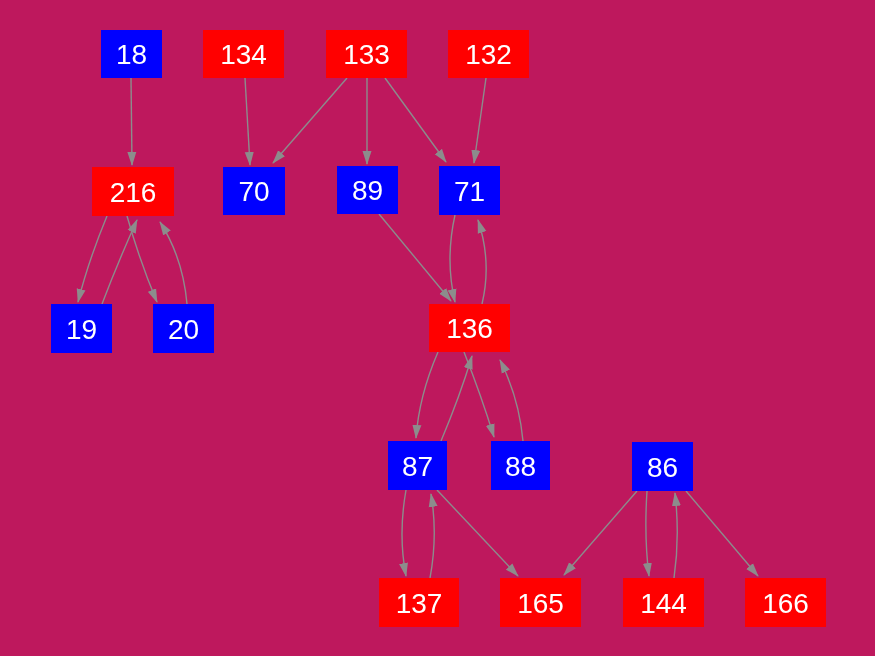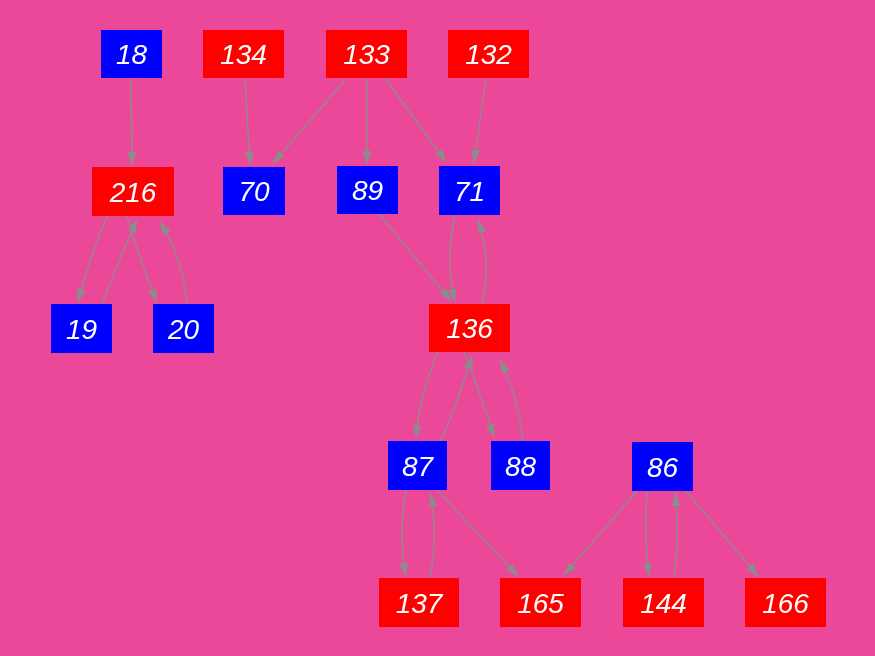--- a/index.html
+++ b/index.html
@@ -5,23 +5,22 @@
   html, body {
     margin: 0;
     padding: 0;
     background: #ffffff;
     font-family: "Liberation Sans", sans-serif;
   }
   #stage {
     position: relative;
     width: 875px;
     height: 656px;
-    background: #ec4899;
+    background: #be185d;
     overflow: hidden;
-    font-style: italic;
   }
   #graph-svg {
     display: block;
   }
   .node-label {
     font-family: "Liberation Sans", sans-serif;
     font-size: 28px;
     fill: #ffffff;
   }
 </style>

